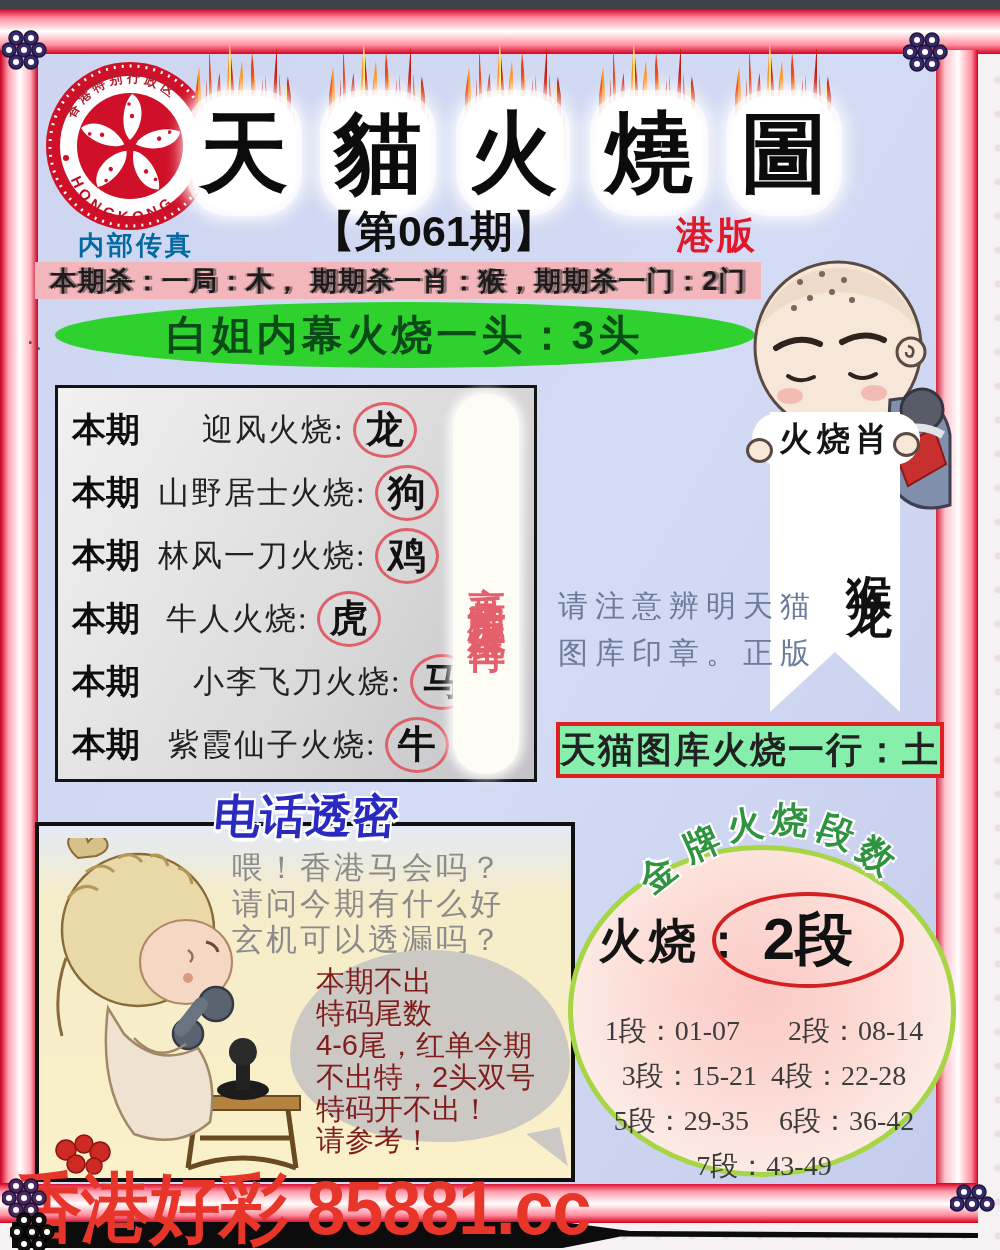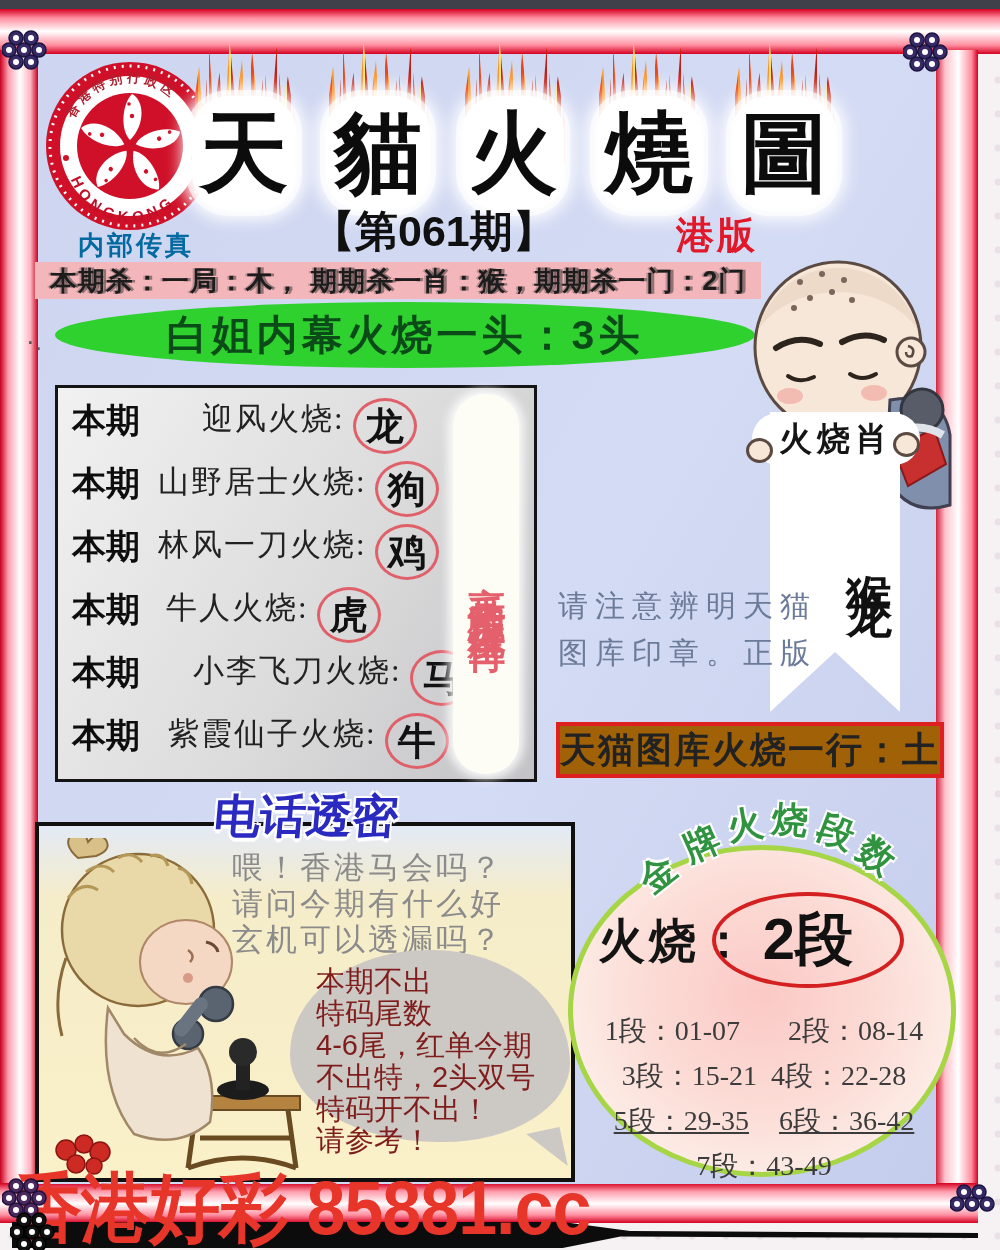--- a/index.html
+++ b/index.html
@@ -39,21 +39,21 @@
     display:flex;align-items:center;justify-content:center;
     font-size:27px;font-weight:800;color:#1c1c1c;letter-spacing:1px;white-space:nowrap;
     text-shadow:3px 0 0 rgba(30,30,30,.45),-2px 0 0 rgba(30,30,30,.25);}
   .green-oval{left:55px;top:302px;width:700px;height:66px;background:#2fd12f;border-radius:50%;
     display:flex;align-items:center;justify-content:center;
     font-size:41px;font-weight:800;color:#0b4b18;letter-spacing:4px;}
   
   .pred-box{left:55px;top:385px;width:482px;height:397px;border:3px solid #141414;box-sizing:border-box;
     background:linear-gradient(120deg,#f1f1f1 0%,#dcdcdc 55%,#c3c3c7 100%);
     padding:10px 0 0 14px;}
-  .pred-row{display:flex;height:63px;}
+  .pred-row{display:flex;align-items:center;height:63px;}
   .pred-prefix{font-size:34px;font-weight:900;color:#0d0d0d;width:86px;flex:none;}
   .pred-label{font-family:"Liberation Serif","DejaVu Serif",serif;font-size:31px;color:#222;letter-spacing:2px;white-space:nowrap;}
   .pred-zodiac{margin-left:8px;width:58px;height:50px;border:3px solid #e0606a;border-radius:50%;
     display:flex;align-items:center;justify-content:center;flex:none;
     font-size:38px;font-weight:700;color:#111;font-family:"Liberation Serif","DejaVu Serif",serif;}
   .pred-row:nth-child(1) .pred-label{margin-left:44px;}
   .pred-row:nth-child(4) .pred-label{margin-left:8px;}
   .pred-row:nth-child(5) .pred-label{margin-left:35px;}
   .pred-row:nth-child(6) .pred-label{margin-left:10px;}
   .side-strip{left:453px;top:394px;width:66px;height:380px;background:#fdfdf6;border-radius:32px;
@@ -70,21 +70,21 @@
     display:flex;align-items:center;justify-content:center;
     font-size:33px;font-weight:900;color:#151515;letter-spacing:5px;
     font-family:"Liberation Serif","DejaVu Serif",serif;}
   .scroll-zodiacs{left:770px;top:470px;width:130px;text-align:center;
     writing-mode:vertical-rl;text-orientation:upright;height:170px;
     font-size:46px;font-weight:700;color:#111;letter-spacing:16px;
     font-family:"Liberation Serif","DejaVu Serif",serif;margin:0 auto;}
   .hand{width:27px;height:25px;border-radius:50%;background:#f7e7d8;border:3px solid #5a4a42;box-sizing:border-box;}
   .notice{left:558px;top:583px;font-family:"Liberation Serif","DejaVu Serif",serif;
     font-size:30px;color:#6b7b99;letter-spacing:7px;line-height:1.55;}
-  .fire-row{left:556px;top:722px;width:388px;height:56px;background:#a16207;border:4px solid #df2020;box-sizing:border-box;
+  .fire-row{left:556px;top:722px;width:388px;height:56px;background:#86efac;border:4px solid #df2020;box-sizing:border-box;
     display:flex;align-items:center;justify-content:center;
     font-size:36px;font-weight:800;color:#222;letter-spacing:2px;white-space:nowrap;}
   
   .phone-box{left:35px;top:822px;width:540px;height:360px;border:4px solid #101010;box-sizing:border-box;
     background:linear-gradient(180deg,#e3eaf6 0%,#f5ecc9 20%,#faf1c9 100%);}
   .phone-title{left:168px;top:786px;width:276px;text-align:center;z-index:6;
     font-size:46px;font-weight:900;color:#2a2ac0;transform:skewX(-5deg);
     text-shadow:-2px -2px 0 #fff,2px -2px 0 #fff,-2px 2px 0 #fff,2px 2px 0 #fff,0 4px 1px #fff;}
   .phone-question{left:232px;top:850px;font-family:"Liberation Serif","DejaVu Serif",serif;
     font-size:31px;color:#8b8b8b;letter-spacing:3px;line-height:1.16;white-space:nowrap;}
@@ -101,21 +101,21 @@
   .arc-char{font-size:36px;font-weight:800;color:#2f9340;z-index:5;
     text-shadow:-2px -2px 0 #fff,2px -2px 0 #fff,-2px 2px 0 #fff,2px 2px 0 #fff;
     font-family:"Liberation Serif","DejaVu Serif",serif;}
   .fire-label{left:598px;top:910px;font-size:47px;font-weight:800;color:#141414;letter-spacing:4px;z-index:5;}
   .fire-value{left:712px;top:892px;width:192px;height:96px;border:4px solid #d42020;border-radius:50%;box-sizing:border-box;
     display:flex;align-items:center;justify-content:center;z-index:5;
     font-size:58px;font-weight:700;color:#111;}
   .seg-lines{left:586px;top:1008px;width:356px;z-index:5;display:flex;flex-direction:column;align-items:center;}
   .seg-line{display:flex;justify-content:center;font-size:28px;color:#3c3c3c;height:45px;align-items:center;
     font-family:"Liberation Serif","DejaVu Serif",serif;white-space:nowrap;}
-  .gap-a{gap:48px;} .gap-b{gap:14px;} .gap-c{gap:30px;text-decoration:underline;}
+  .gap-a{gap:48px;} .gap-b{gap:14px;} .gap-c{gap:30px;}
   
   .black-stripe{left:12px;top:1222px;width:966px;height:26px;background:#0c0c0c;z-index:7;
     clip-path:polygon(0 0,57% 0,64% 35%,100% 42%,100% 62%,63% 56%,57% 100%,0 100%);}
   .footer-text{left:12px;top:1158px;font-size:70px;font-weight:900;color:#e8352a;z-index:8;
     letter-spacing:-1px;transform:scaleY(1.08);transform-origin:top left;white-space:nowrap;}
   .dots-mark{left:26px;top:326px;font-size:26px;color:#555;}
 </style>
 </head>
 <body>
 

